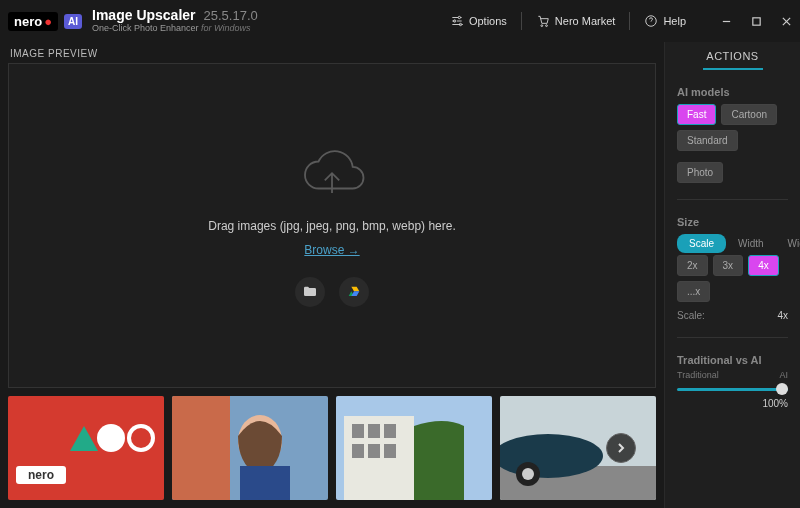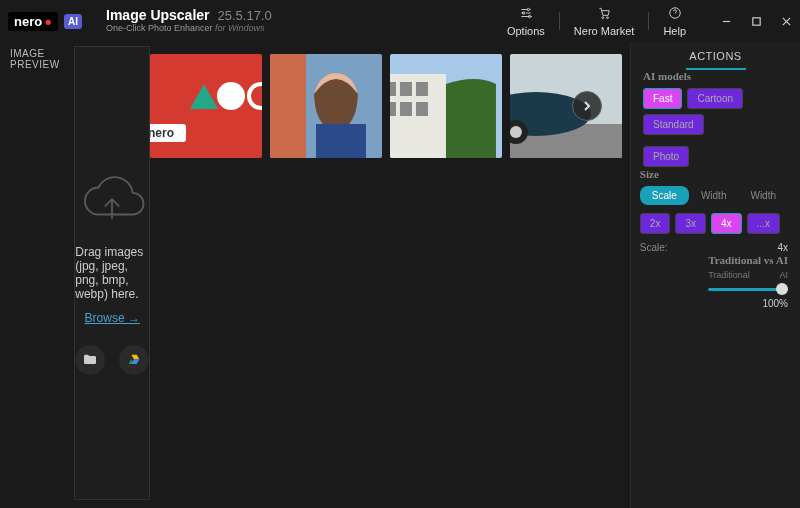--- a/index.html
+++ b/index.html
@@ -3,57 +3,57 @@
 <meta charset="utf-8">
 <style>
 * { margin: 0; padding: 0; box-sizing: border-box; font-family: 'Segoe UI', Arial, sans-serif; }
 body { background: #1a1a1a; color: #ccc; width: 800px; height: 508px; overflow: hidden; display: flex; flex-direction: column; }
 
 
 .header { display: flex; align-items: center; height: 42px; padding: 0 8px; }
 .logo-group { display: flex; align-items: center; gap: 6px; }
 .nero-logo { background: #000; color: #fff; font-weight: bold; font-size: 13px; padding: 2px 6px; border-radius: 3px; display: flex; align-items: center; }
 .ai-badge { background: #5b5bd6; color: #fff; font-size: 10px; font-weight: bold; padding: 2px 4px; border-radius: 3px; }
-.title-block { margin-left: 24px; display: flex; flex-direction: column; justify-content: center; }
+.title-block { margin-left: 10px; display: flex; flex-direction: column; justify-content: center; }
 .app-title { color: #fff; font-size: 14px; font-weight: 600; line-height: 1.1; }
 .app-sub { font-size: 9px; color: #999; line-height: 1.1; }
 .app-sub .plat { font-style: italic; color: #777; }
 .header-spacer { flex: 1; }
 .header-actions { display: flex; align-items: center; gap: 14px; }
-.header-btn { display: flex; align-items: center; gap: 5px; font-size: 11px; color: #ddd; cursor: pointer; flex-direction: column; }
+.header-btn { display: flex; align-items: center; gap: 5px; font-size: 11px; color: #ddd; cursor: pointer; }
 .header-btn svg { width: 14px; height: 14px; fill: none; stroke: #ddd; stroke-width: 1.5; }
 .divider { width: 1px; height: 18px; background: #444; }
 .win-controls { display: flex; gap: 18px; margin-left: 20px; }
 .win-btn { width: 12px; height: 12px; display: flex; align-items: center; justify-content: center; cursor: pointer; color: #ccc; }
 .win-btn svg { width: 11px; height: 11px; fill: none; stroke: #ccc; stroke-width: 1.3; }
 
 
 .main { display: flex; flex: 1; min-height: 0; }
-.left-pane { flex: 1; display: flex; flex-direction: row; padding: 4px 8px 8px 8px; min-width: 0; }
+.left-pane { flex: 1; display: flex; flex-direction: column; padding: 4px 8px 8px 8px; min-width: 0; }
 .preview-label { font-size: 10px; color: #bbb; letter-spacing: .5px; padding: 2px 2px 4px 2px; }
 .preview-area { flex: 1; border: 1px solid #333; background: #1e1e1e; display: flex; flex-direction: column; align-items: center; justify-content: center; gap: 10px; }
 .cloud-icon svg { width: 72px; height: 60px; fill: none; stroke: #5a5a5a; stroke-width: 2; }
 .drag-text { font-size: 12px; color: #ccc; }
 .browse-link { font-size: 12px; color: #4aa0c8; text-decoration: underline; cursor: pointer; }
 .source-icons { display: flex; gap: 14px; margin-top: 10px; }
 .source-btn { width: 30px; height: 30px; border-radius: 50%; background: #2a2a2a; display: flex; align-items: center; justify-content: center; cursor: pointer; }
 .source-btn svg { width: 16px; height: 16px; }
 
 .thumb-row { height: 104px; display: flex; gap: 8px; margin-top: 8px; position: relative; }
 .thumb { flex: 1; background: #333; border-radius: 2px; position: relative; overflow: hidden; }
 .thumb svg { width: 100%; height: 100%; display: block; }
 .thumb-next { position: absolute; right: 20px; top: 50%; transform: translateY(-50%); width: 30px; height: 30px; border-radius: 50%; background: rgba(40,40,40,.85); border: 1px solid #666; display: flex; align-items: center; justify-content: center; cursor: pointer; }
 .thumb-next svg { width: 12px; height: 12px; fill: none; stroke: #ddd; stroke-width: 2; }
 
 
-.right-pane { width: 170px; background: #1f1f1f; padding: 8px 12px; display: flex; flex-direction: column; gap: 0; border-left: 1px solid #2a2a2a; overflow: hidden; align-items: flex-end; }
+.right-pane { width: 136px; background: #1f1f1f; padding: 8px 12px; display: flex; flex-direction: column; gap: 16px; border-left: 1px solid #2a2a2a; overflow: hidden; }
 .panel-title { font-size: 11px; color: #ccc; letter-spacing: .5px; text-align: center; padding-bottom: 6px; border-bottom: 2px solid #1aa0b8; width: 60px; margin: 0 auto; }
-.section-label { font-size: 11px; color: #888; font-weight: 600; font-family: Liberation Serif, serif; }
+.section-label { font-size: 11px; color: #888; font-weight: 600; }
 .pill-row { display: flex; flex-wrap: wrap; gap: 5px; }
-.pill { font-size: 10px; padding: 4px 9px; border: 1px solid #444; border-radius: 3px; color: #aaa; cursor: pointer; background: #6d28d9; }
+.pill { font-size: 10px; padding: 4px 9px; border: 1px solid #444; border-radius: 3px; color: #aaa; cursor: pointer; background: #404040; }
 .pill.active { background: #d946ef; border-color: #1aa0b8; color: #fff; }
 .seg-row { display: flex; gap: 0; }
 .seg { font-size: 10px; padding: 4px 12px; color: #888; cursor: pointer; }
 .seg.active { background: #1aa0b8; color: #fff; border-radius: 8px; }
 .kv { display: flex; justify-content: space-between; font-size: 10px; color: #888; }
 .kv .v { color: #ccc; }
 .slider-wrap { position: relative; height: 18px; }
 .slider-track { position: absolute; left: 0; right: 0; top: 8px; height: 3px; background: #1aa0b8; border-radius: 2px; }
 .slider-thumb { position: absolute; right: 0; top: 3px; width: 12px; height: 12px; border-radius: 50%; background: #ddd; cursor: pointer; }
 .slider-labels { display: flex; justify-content: space-between; font-size: 9px; color: #777; margin-top: -2px; }
@@ -226,21 +226,21 @@
 
     <div class="hr"></div>
 
     <div>
       <div class="section-label">Size</div>
       <div class="seg-row" style="margin-top:6px">
         <div class="seg active">Scale</div>
         <div class="seg">Width</div>
         <div class="seg">Width</div>
       </div>
-      <div class="pill-row" style="margin-top:8px">
+      <div class="pill-row" style="margin-top:2px">
         <div class="pill">2x</div>
         <div class="pill">3x</div>
         <div class="pill active">4x</div>
         <div class="pill">...x</div>
       </div>
       <div class="kv" style="margin-top:8px">
         <span>Scale:</span>
         <span class="v">4x</span>
       </div>
     </div>

